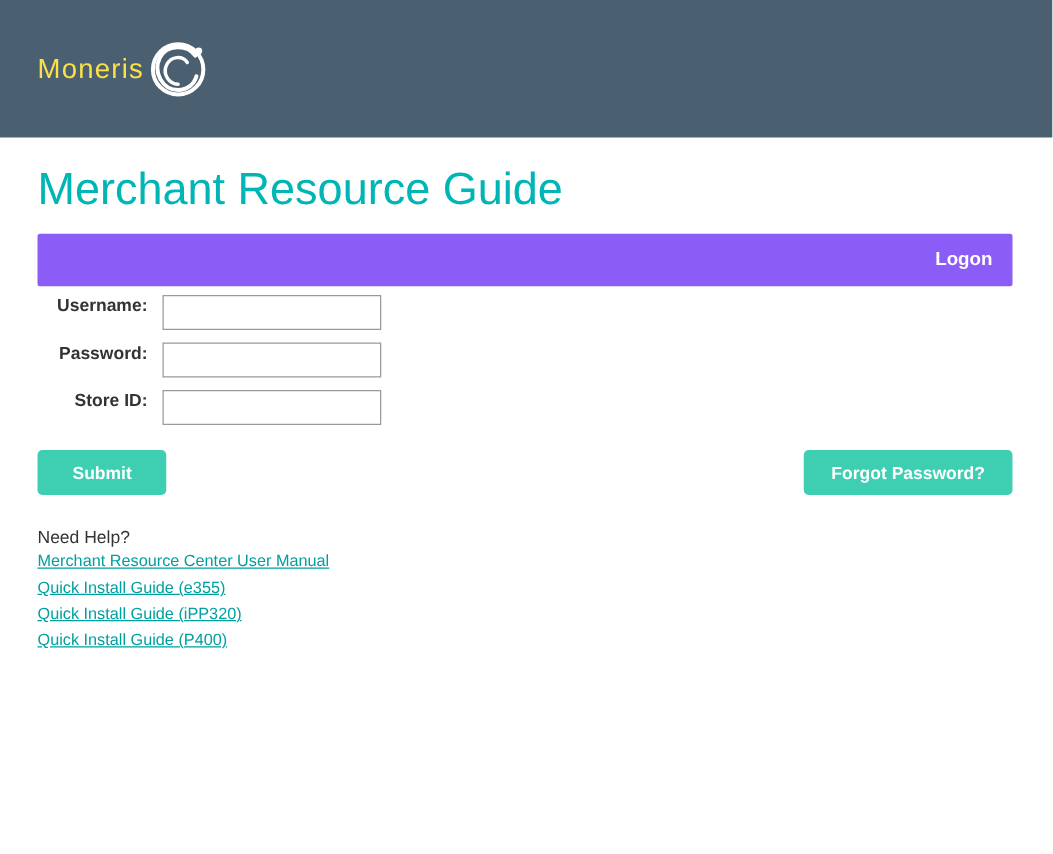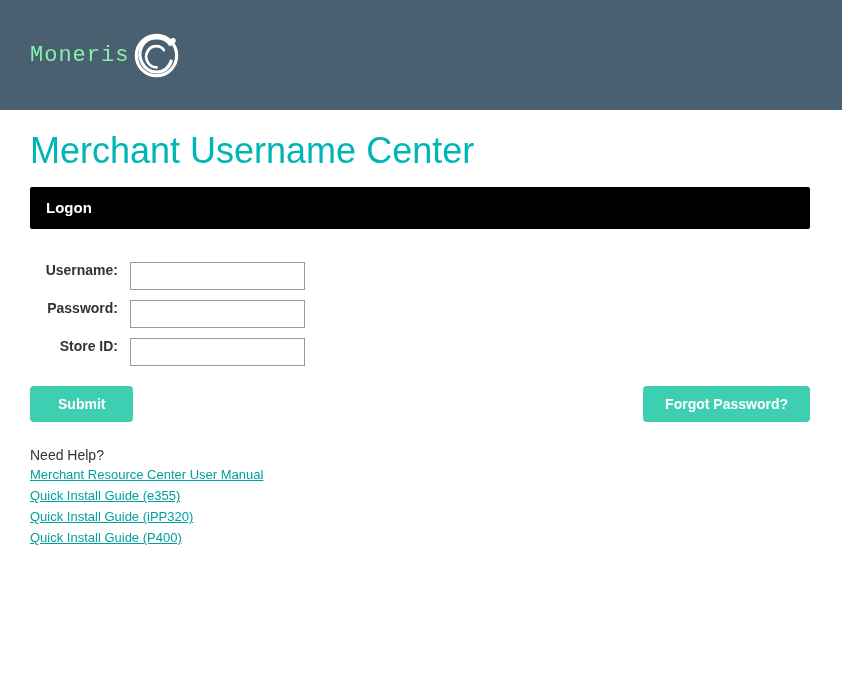--- a/index.html
+++ b/index.html
@@ -24,25 +24,24 @@
       padding: 0 30px;
     }
 
     .logo-container {
       display: flex;
       align-items: center;
       gap: 0px;
     }
 
     .logo-text {
-      color: #86efac;
+      color: #fde047;
       font-size: 22px;
       font-weight: 400;
       letter-spacing: 1px;
-      font-family: Liberation Mono, monospace;
     }
 
     .logo-icon {
       width: 55px;
       height: 55px;
     }
 
     
     .main-content {
       padding: 20px 30px;
@@ -50,25 +49,26 @@
 
     .page-title {
       color: #00b5b5;
       font-size: 36px;
       font-weight: 300;
       margin-bottom: 15px;
     }
 
     
     .logon-panel {
-      background: #000000;
+      background: #8b5cf6;
       padding: 12px 16px;
-      margin-bottom: 33px;
+      margin-bottom: 7px;
       border-radius: 2px;
       max-width: 780px;
+      text-align: right;
     }
 
     .logon-title {
       color: #fff;
       font-size: 15px;
       font-weight: bold;
     }
 
     
     .form-section {
@@ -163,21 +163,21 @@
       <path d="M 45 18 C 38 8, 20 8, 14 20 C 8 32, 16 48, 30 48 C 38 48, 44 43, 46 36" stroke="white" stroke-width="3.5" fill="none" stroke-linecap="round"></path>
       <path d="M 38 24 C 34 18, 24 18, 20 26 C 16 34, 22 43, 30 43" stroke="white" stroke-width="3" fill="none" stroke-linecap="round"></path>
 
       <circle cx="48" cy="14" r="3" fill="white"></circle>
     </svg>
   </div>
 </div>
 
 <div class="main-content">
 
-  <h1 class="page-title">Merchant Username Center</h1>
+  <h1 class="page-title">Merchant Resource Guide</h1>
 
   <div class="logon-panel">
     <span class="logon-title">Logon</span>
   </div>
 
   <div class="form-section">
     <div class="form-row">
       <label class="form-label">Username:</label>
       <input class="form-input" type="text" value="" style="">
     </div>

